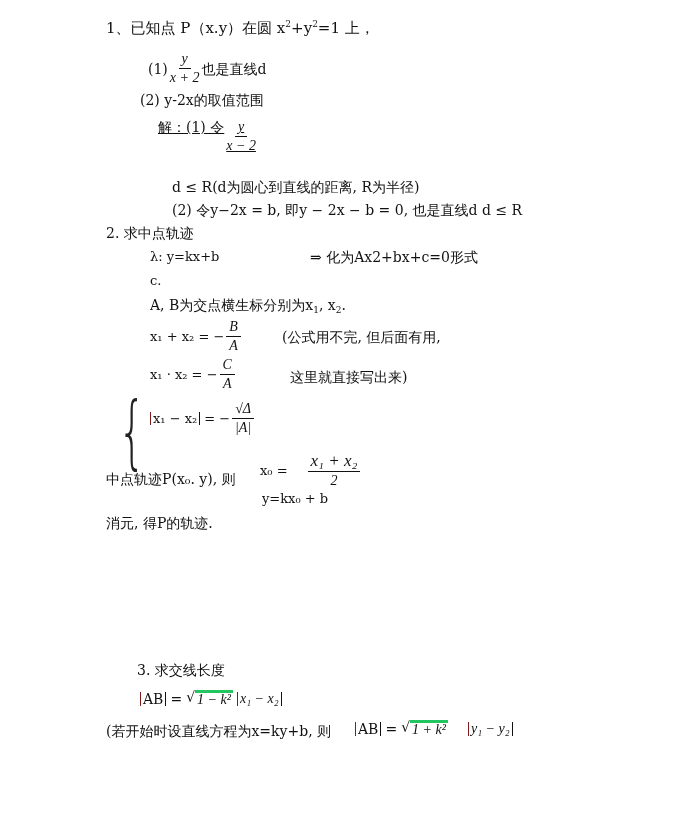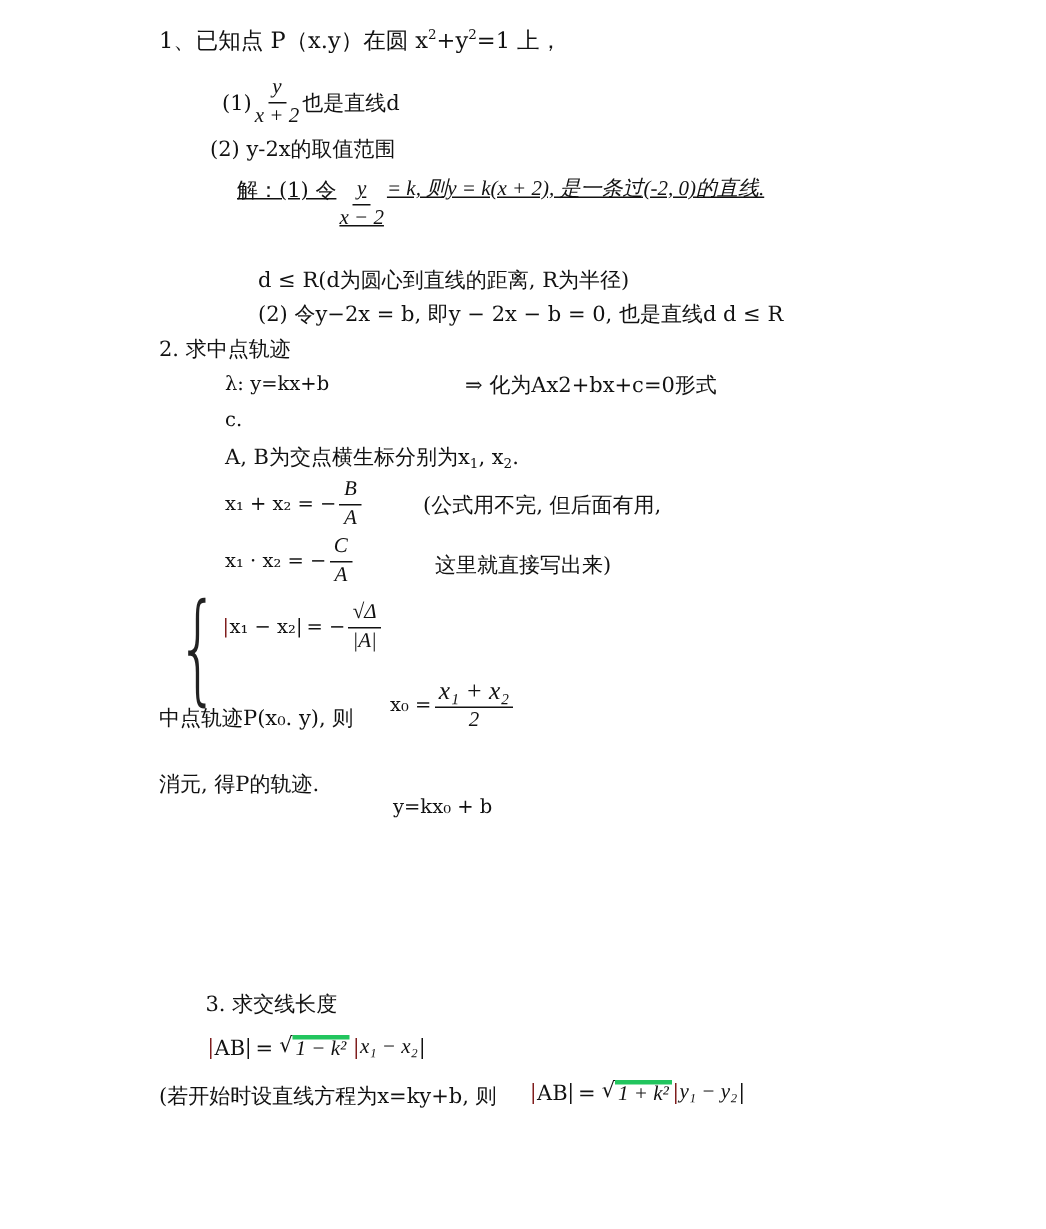--- a/index.html
+++ b/index.html
@@ -37,21 +37,20 @@
 </div>
 
 <div class="abs" style="left:140px; top:93px;">(2) y-2x的取值范围</div>
 
 <div class="abs" style="left:158px; top:120px; display:flex; align-items:flex-start;text-decoration:underline;">
   <span>解：(1) 令</span>
   <span class="frac">
     <span class="num">y</span>
     <span class="den">x − 2</span>
   </span>
-  <span class="it">= k, 则y = k(x + 2), 是一条过(-2, 0)的直线.</span>
 </div>
 
 <div class="abs" style="left:172px; top:180px;">d ≤ R(d为圆心到直线的距离, R为半径)</div>
 
 <div class="abs" style="left:172px; top:203px;">(2) 令y−2x = b, 即y − 2x − b = 0, 也是直线d  d ≤ R</div>
 
 <div class="abs" style="left:106px; top:226px;">2. 求中点轨迹</div>
 
 <div class="abs" style="left:150px; top:250px; font-size:13px;">λ: y=kx+b</div>
 <div class="abs" style="left:310px; top:250px;">⇒ 化为Ax2+bx+c=0形式</div>
@@ -86,29 +85,29 @@
   <span class="abs-bars">x₁ − x₂</span>
   <span style="margin-left:4px;">= −</span>
   <span class="frac">
     <span class="num">√Δ</span>
     <span class="den">|A|</span>
   </span>
 </div>
 
 <div class="abs" style="left:106px; top:460px;margin-top:12px;">中点轨迹P(x₀. y), 则</div>
 
-<div class="abs" style="left:260px; top:452px; display:flex; align-items:center; font-size:13px;">
+<div class="abs" style="left:260px; top:452px; display:flex; align-items:center; font-size:13px;gap:18px;">
   <span>x₀ =</span>
   <span class="frac">
     <span class="num" style="font-size:17px;">x₁ + x₂</span>
     <span class="den">2</span>
   </span>
 </div>
 
-<div class="abs" style="left:262px; top:492px; font-size:13px;margin-top:40px;">y=kx₀ + b</div>
+<div class="abs" style="left:262px; top:492px; font-size:13px;">y=kx₀ + b</div>
 
 <div class="abs" style="left:106px; top:516px;">消元, 得P的轨迹.</div>
 
 <div class="abs" style="left:137px; top:663px;">3. 求交线长度</div>
 
 <div class="abs" style="left:140px; top:690px; display:flex; align-items:center; font-size:14px;">
   <span class="abs-bars">AB</span>
   <span style="margin:0 4px;">=</span>
   <span class="sqrt">
       <span>√</span>
@@ -119,14 +118,14 @@
 
 <div class="abs" style="left:106px; top:724px;">(若开始时设直线方程为x=ky+b, 则</div>
 
 <div class="abs" style="left:355px; top:720px; display:flex; align-items:center; font-size:14px;">
   <span class="abs-bars">AB</span>
   <span style="margin:0 4px;">=</span>
   <span class="sqrt">
       <span>√</span>
       <span class="rad it">1 + k²</span>
     </span>
-  <span class="abs-bars it" style="margin-left:2px;">y₁ − y₂</span>
+  <span class="abs-bars it" style="margin-left:20px;">y₁ − y₂</span>
 </div>
 
 </body></html>

